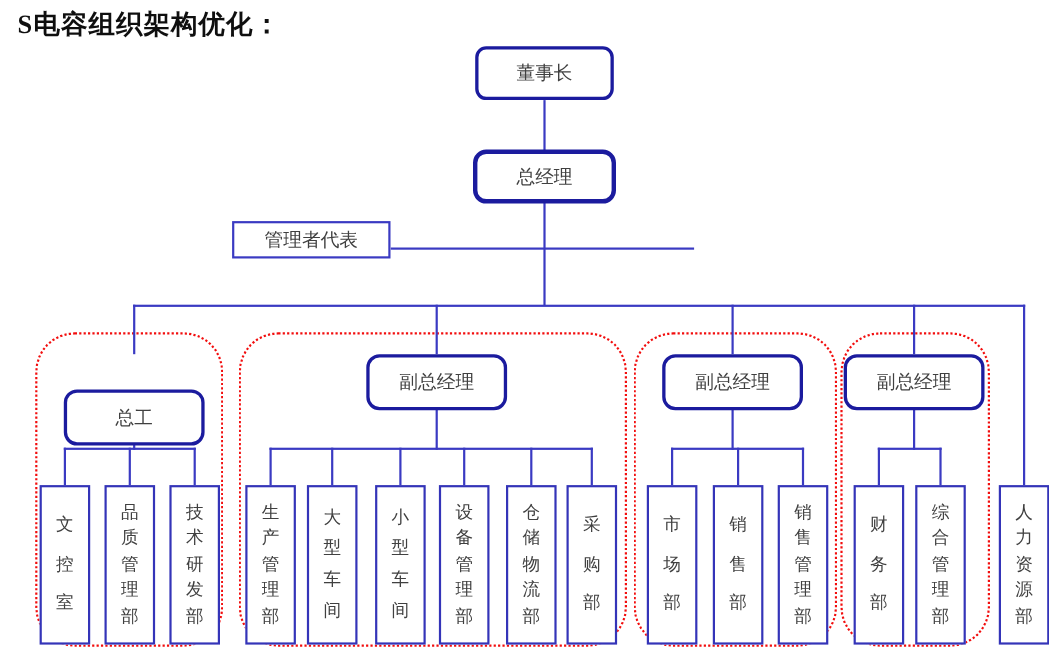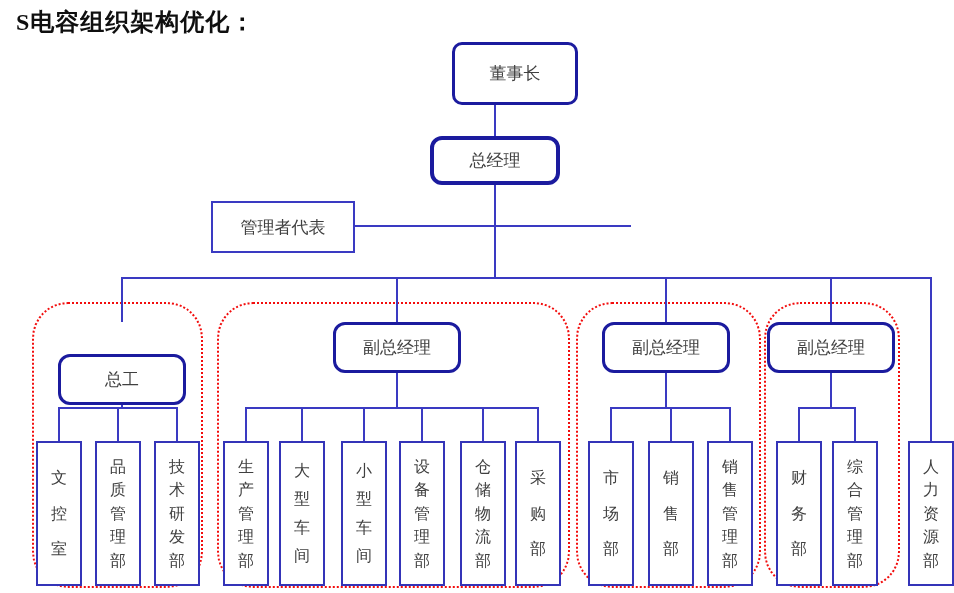--- a/index.html
+++ b/index.html
@@ -82,24 +82,24 @@
   <div class="vline" style="left:363px;top:407px;height:35px;"></div>
   <div class="vline" style="left:421px;top:407px;height:35px;"></div>
   <div class="vline" style="left:482px;top:407px;height:35px;"></div>
   <div class="vline" style="left:537px;top:407px;height:35px;"></div>
   <div class="vline" style="left:610px;top:407px;height:35px;"></div>
   <div class="vline" style="left:670px;top:407px;height:35px;"></div>
   <div class="vline" style="left:729px;top:407px;height:35px;"></div>
   <div class="vline" style="left:798px;top:407px;height:35px;"></div>
   <div class="vline" style="left:854px;top:407px;height:35px;"></div>
 
-  <div class="box rounded r-thin" style="left:452px;top:42px;width:126px;height:63px;">董事长</div>
+  <div class="box rounded r-thin" style="left:432px;top:42px;width:126px;height:49px;">董事长</div>
   <div class="box rounded r-thick" style="left:430px;top:136px;width:130px;height:49px;">总经理</div>
 
-  <div class="box rect" style="left:211px;top:201px;width:144px;height:52px;">管理者代表</div>
+  <div class="box rect" style="left:211px;top:201px;width:144px;height:34px;">管理者代表</div>
 
   <div class="box rounded" style="left:58px;top:322px;width:128px;height:51px;margin-top:32px;">总工</div>
   <div class="box rounded" style="left:333px;top:322px;width:128px;height:51px;">副总经理</div>
   <div class="box rounded" style="left:602px;top:322px;width:128px;height:51px;">副总经理</div>
   <div class="box rounded" style="left:767px;top:322px;width:128px;height:51px;">副总经理</div>
 
   <div class="box dept vtext" style="left:36px;top:441px;width:46px;height:145px;">
       <span>文</span>
       <span>控</span>
       <span>室</span>

